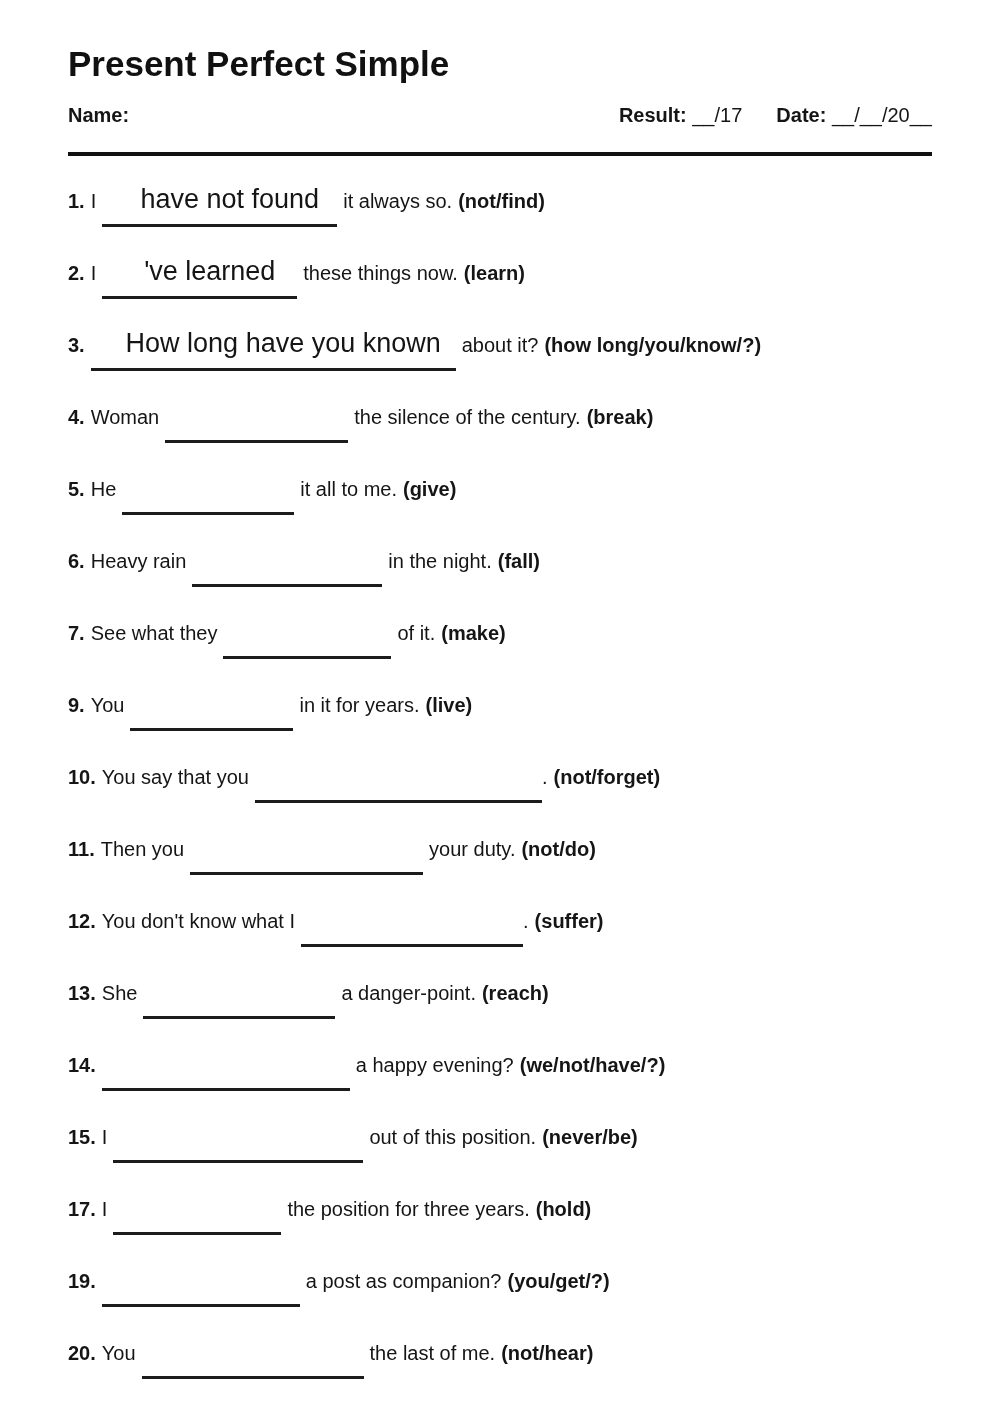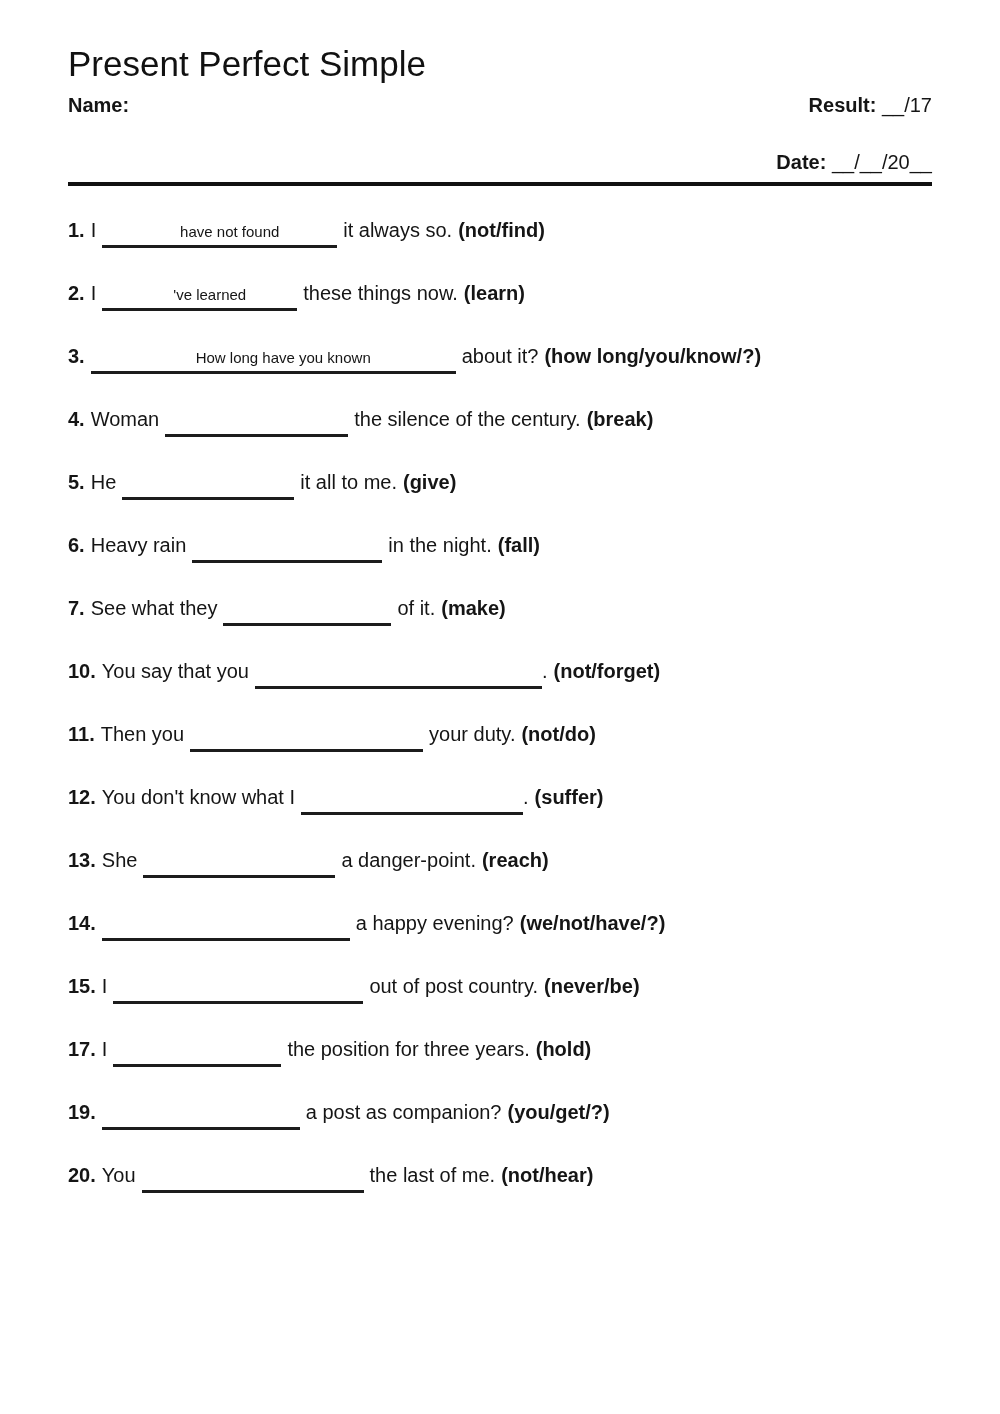--- a/index.html
+++ b/index.html
@@ -13,39 +13,38 @@
     font-family: "Liberation Sans", sans-serif;
     color: #151515;
     overflow: hidden;
   }
   .page {
     padding: 44px 68px 0 68px;
     box-sizing: border-box;
   }
   .title {
     font-size: 35px;
-    font-weight: 400;
-    margin: 0 0 10px 0;
+    font-weight: 700;
+    margin: 0 0 20px 0;
     color: #111;
   }
   .meta {
     display: flex;
     justify-content: space-between;
     align-items: baseline;
     font-size: 20px;
-    margin-bottom: 8px;
+    margin-bottom: 25px;
   }
   .meta .label {
     font-weight: 700;
   }
   .meta-right {
     display: flex;
-    align-items: flex-end;
+    align-items: center;
     gap: 34px;
-    flex-direction: column;
   }
   .meta-group { white-space: nowrap; }
   .rule {
     height: 4px;
     background: #111;
   }
   .list {
     margin-top: 31px;
   }
   .row {
@@ -67,22 +66,22 @@
     text-align: center;
     margin-right: 0.30em;
   }
   .blank.no-gap {
     margin-right: 0;
   }
   .answer {
     display: inline-block;
     min-height: 24px;
     line-height: 24px;
-    font-size: 15px;
-    padding-bottom: 1px;
+    font-size: 27px;
+    padding-bottom: 13px;
     margin-left: 20px;
   }
   .post {
     margin-right: 0.30em;
   }
   .hint {
     font-weight: 700;
   }
 </style>
 </head>
@@ -126,36 +125,39 @@
       <div class="row">
     <span class="num">5.</span><span class="pre">He</span><span class="blank" style="width: 172px;"><span class="answer">​</span></span><span class="post">it all to me.</span><span class="hint">(give)</span>
   </div>
       <div class="row">
     <span class="num">6.</span><span class="pre">Heavy rain</span><span class="blank" style="width: 190px;"><span class="answer">​</span></span><span class="post">in the night.</span><span class="hint">(fall)</span>
   </div>
       <div class="row">
     <span class="num">7.</span><span class="pre">See what they</span><span class="blank" style="width: 168px;"><span class="answer">​</span></span><span class="post">of it.</span><span class="hint">(make)</span>
   </div>
       <div class="row">
+    <span class="num">9.</span><span class="pre">You</span><span class="blank" style="width: 163px;"><span class="answer">​</span></span><span class="post">in it for years.</span><span class="hint">(live)</span>
+  </div>
+      <div class="row">
     <span class="num">10.</span><span class="pre">You say that you</span><span class="blank no-gap" style="width: 287px;"><span class="answer">​</span></span><span class="post">.</span><span class="hint">(not/forget)</span>
   </div>
       <div class="row">
     <span class="num">11.</span><span class="pre">Then you</span><span class="blank" style="width: 233px;"><span class="answer">​</span></span><span class="post">your duty.</span><span class="hint">(not/do)</span>
   </div>
       <div class="row">
     <span class="num">12.</span><span class="pre">You don't know what I</span><span class="blank no-gap" style="width: 222px;"><span class="answer">​</span></span><span class="post">.</span><span class="hint">(suffer)</span>
   </div>
       <div class="row">
     <span class="num">13.</span><span class="pre">She</span><span class="blank" style="width: 192px;"><span class="answer">​</span></span><span class="post">a danger-point.</span><span class="hint">(reach)</span>
   </div>
       <div class="row">
     <span class="num">14.</span><span class="blank" style="width: 248px;"><span class="answer">​</span></span><span class="post">a happy evening?</span><span class="hint">(we/not/have/?)</span>
   </div>
       <div class="row">
-    <span class="num">15.</span><span class="pre">I</span><span class="blank" style="width: 250px;"><span class="answer">​</span></span><span class="post">out of post country.</span><span class="hint">(never/be)</span>
+    <span class="num">15.</span><span class="pre">I</span><span class="blank" style="width: 250px;"><span class="answer">​</span></span><span class="post">out of this position.</span><span class="hint">(never/be)</span>
   </div>
       <div class="row">
     <span class="num">17.</span><span class="pre">I</span><span class="blank" style="width: 168px;"><span class="answer">​</span></span><span class="post">the position for three years.</span><span class="hint">(hold)</span>
   </div>
       <div class="row">
     <span class="num">19.</span><span class="blank" style="width: 198px;"><span class="answer">​</span></span><span class="post">a post as companion?</span><span class="hint">(you/get/?)</span>
   </div>
       <div class="row">
     <span class="num">20.</span><span class="pre">You</span><span class="blank" style="width: 222px;"><span class="answer">​</span></span><span class="post">the last of me.</span><span class="hint">(not/hear)</span>
   </div>

